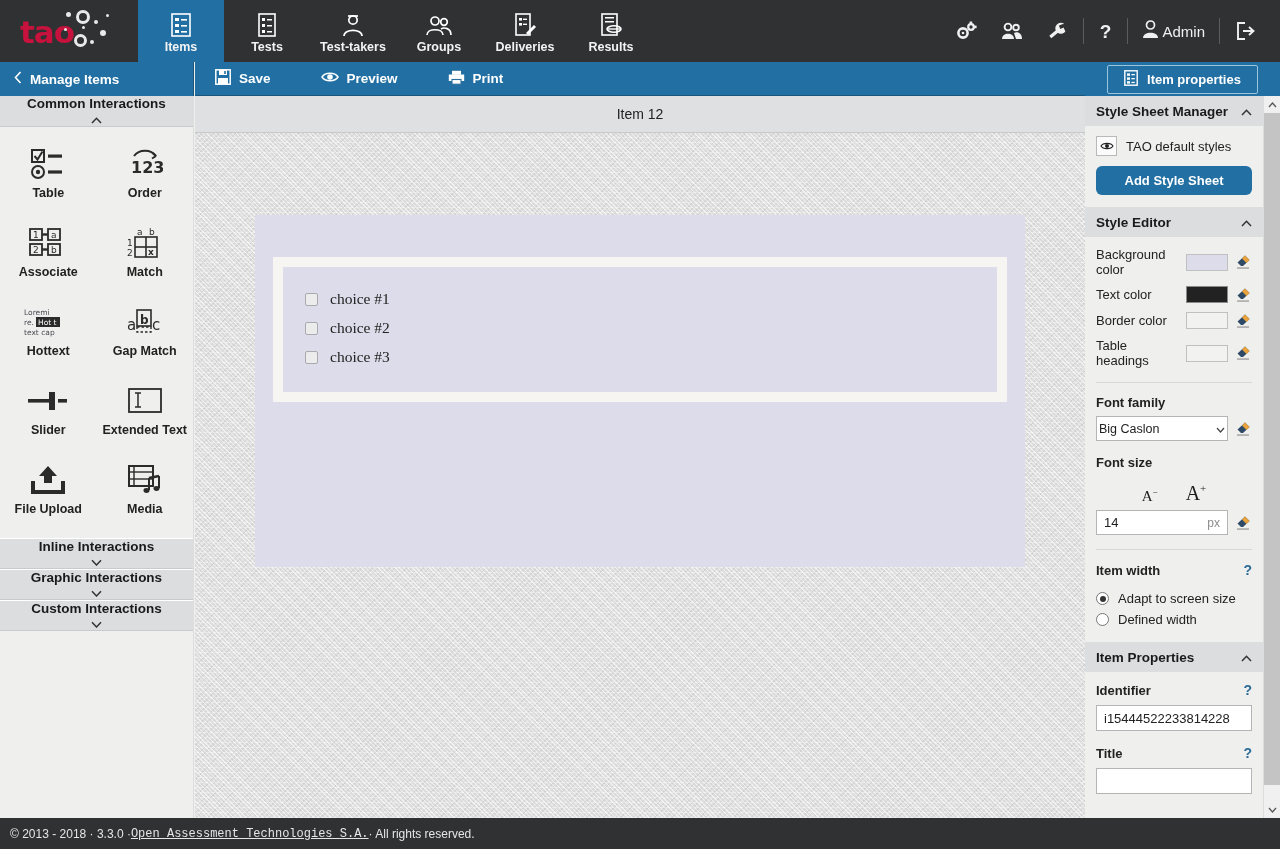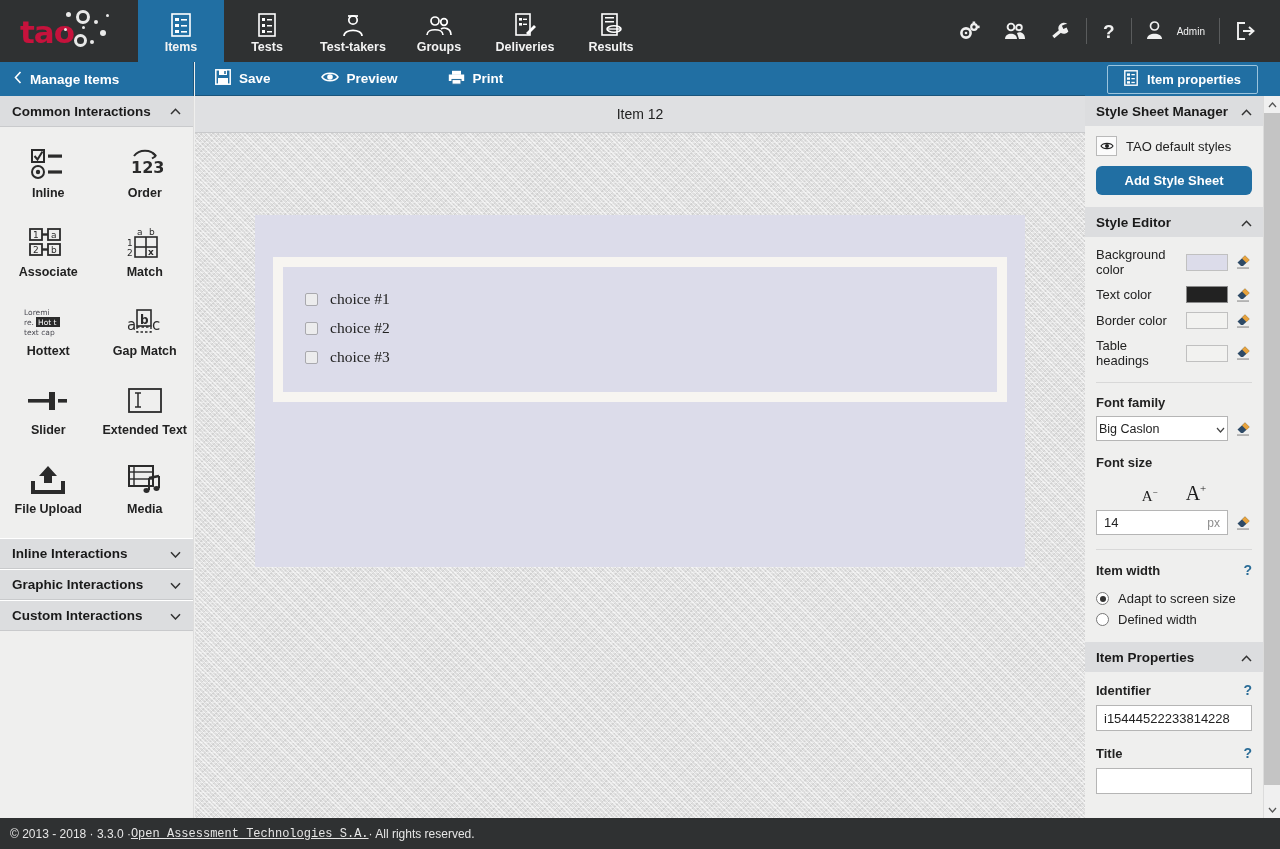--- a/index.html
+++ b/index.html
@@ -44,21 +44,21 @@
   .navitem.active { background: #216fa3; }
   .navitem .nlabel { font-size: 12.5px; font-weight: bold; }
   .navicon { height: 26px; display: flex; align-items: flex-end; }
 
   #topright {
     margin-left: auto; display: flex; align-items: center;
     gap: 0px; padding-right: 12px; color: #f0f0f0;
   }
   .tricon { padding: 0 12px; cursor: pointer; display: flex; align-items: center; }
   .tsep { width: 1px; height: 26px; background: #5a5c5d; margin: 0 4px; }
-  #adminbox { display: flex; align-items: center; gap: 14px; padding: 0 10px; cursor: pointer; font-size: 10px; }
+  #adminbox { display: flex; align-items: center; gap: 3px; padding: 0 10px; cursor: pointer; font-size: 15px; }
 
   
   #subbar { position: absolute; top: 62px; left: 0; width: 1280px; height: 34px; }
   #manage-items {
     position: absolute; left: 0; top: 0; width: 194px; height: 34px;
     background: #216fa3; color: #fff; display: flex; align-items: center;
     gap: 8px; padding-left: 14px; cursor: pointer;
     font-weight: bold; font-size: 13.5px;
     border-right: 1px solid #1a557c;
   }
@@ -85,20 +85,21 @@
   
   #leftpanel {
     position: absolute; left: 0; top: 96px; width: 194px; height: 722px;
     background: #efefee; border-right: 1px solid #ddd; overflow: hidden;
   }
   .section-head {
     height: 31px; background: #dcdddf; border-bottom: 1px solid #c9cacc;
     display: flex; align-items: center; justify-content: space-between;
     padding: 0 12px; font-weight: bold; font-size: 13.5px; color: #1a1a1a;
     cursor: pointer;
+    flex-direction: column;
   }
   .chev { font-size: 11px; color: #333; }
   #interaction-grid {
     display: grid; grid-template-columns: 1fr 1fr;
     padding: 12px 0 14px 0; row-gap: 10px;
   }
   .itool {
     display: flex; flex-direction: column; align-items: center;
     justify-content: flex-start; gap: 5px; cursor: pointer; padding: 8px 0;
   }
@@ -454,21 +455,21 @@
       <span class="isvg">
         <svg width="36" height="32" viewBox="0 0 36 32">
             <rect x="2" y="2" width="12" height="12" fill="none" stroke="#2b2b2b" stroke-width="2"></rect>
             <path d="M4.5 8 L7.5 11.5 L12.5 3.5" fill="none" stroke="#2b2b2b" stroke-width="2"></path>
             <rect x="18" y="6.5" width="14" height="3.2" fill="#2b2b2b"></rect>
             <circle cx="8" cy="24" r="6" fill="none" stroke="#2b2b2b" stroke-width="2"></circle>
             <circle cx="8" cy="24" r="2.2" fill="#2b2b2b"></circle>
             <rect x="18" y="22.4" width="14" height="3.2" fill="#2b2b2b"></rect>
           </svg>
       </span>
-      <span class="ilabel">Inline</span>
+      <span class="ilabel">Table</span>
     </div>
     <div class="itool">
       <span class="isvg">
         <svg width="36" height="32" viewBox="0 0 36 32">
             <path d="M7 8 C12 1 24 1 29 8" fill="none" stroke="#2b2b2b" stroke-width="2"></path>
             <path d="M29 8 L25.5 5 M29 8 L25 10.5" fill="none" stroke="#2b2b2b" stroke-width="2"></path>
             <text x="4" y="25" font-family="DejaVu Sans" font-size="16" font-weight="bold" fill="#2b2b2b">123</text>
           </svg>
       </span>
       <span class="ilabel">Order</span>

